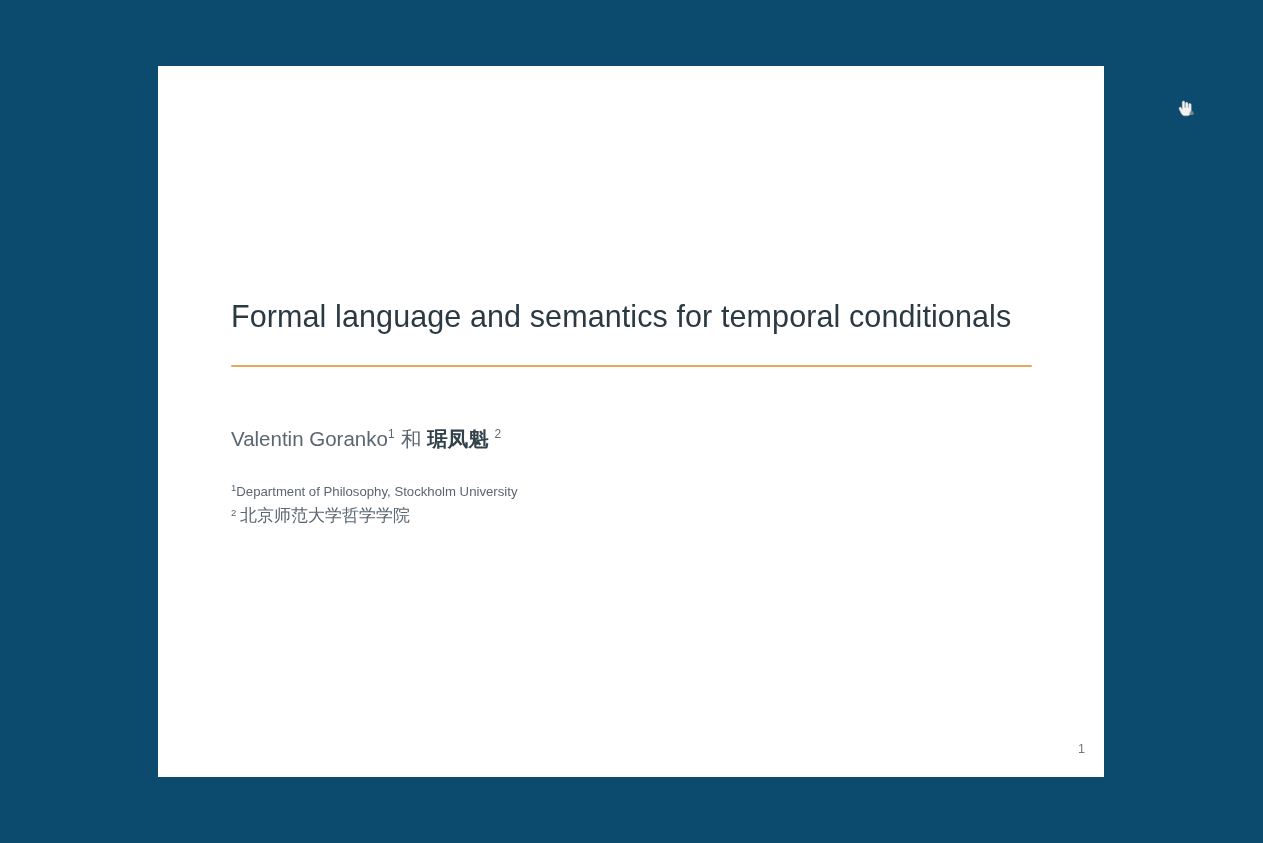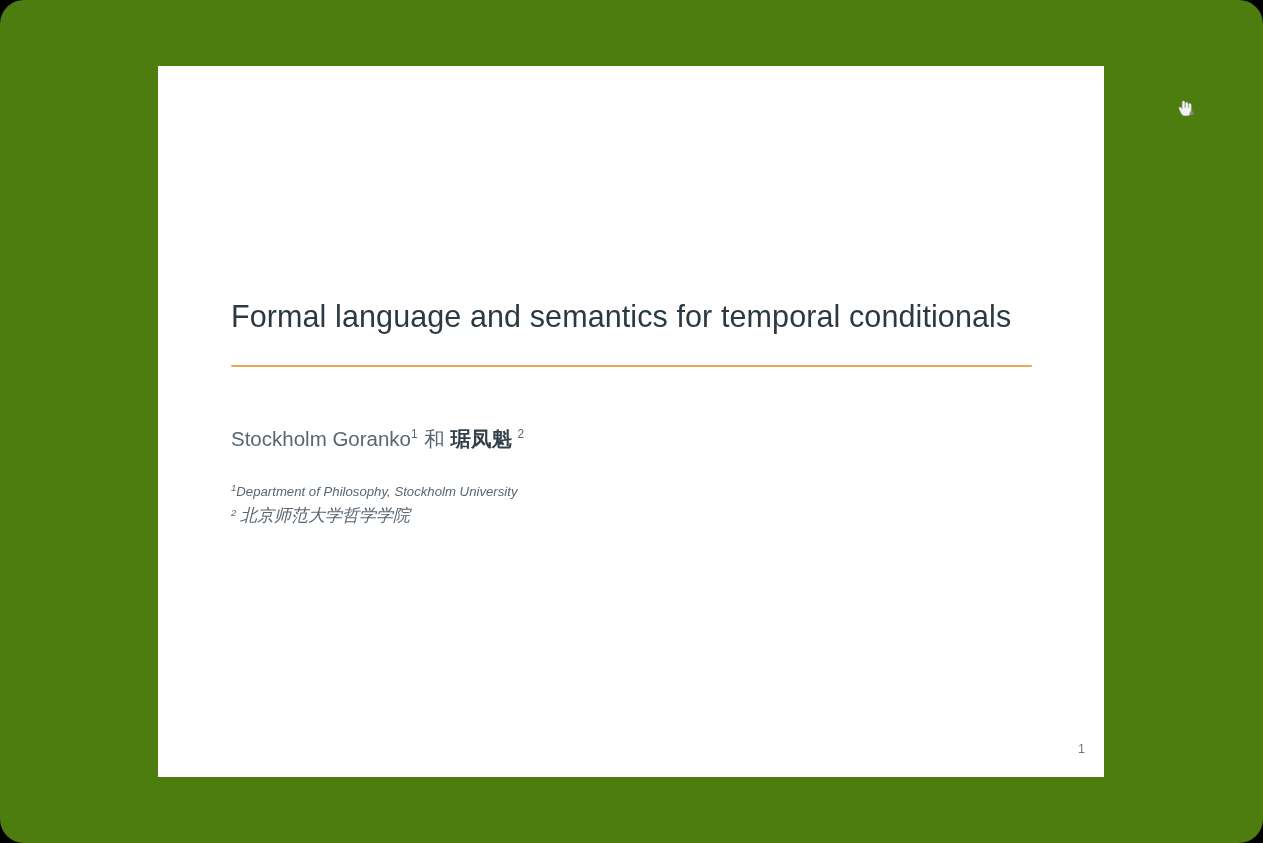--- a/index.html
+++ b/index.html
@@ -14,22 +14,21 @@
   body {
     background: #000000;
     font-family: "Liberation Sans", "DejaVu Sans", sans-serif;
     position: relative;
   }
 
   
   #viewer {
     position: absolute;
     inset: 0;
-    background: #4d7c0f;
-    border-radius: 24px;
+    background: #0c4a6e;
   }
 
   
   #slide {
     position: absolute;
     left: 158px;
     top: 66px;
     width: 946px;
     height: 711px;
     background: #ffffff;
@@ -94,21 +93,20 @@
     vertical-align: super;
     line-height: 0;
   }
 
   
   #affiliations-block {
     position: absolute;
     left: 73px;
     top: 415px;
     width: 802px;
-    font-style: italic;
   }
 
   .affiliation {
     font-size: 13.2px;
     font-weight: 400;
     color: #5a6670;
     line-height: 1.62;
     white-space: nowrap;
   }
 
@@ -145,21 +143,21 @@
 <div id="viewer">
 
   <div id="slide">
 
     <div id="title-block">
       <div id="slide-title">Formal language and semantics for temporal conditionals</div>
       <div id="title-rule"></div>
     </div>
 
     <div id="authors-block">
-      <div id="authors-line"><span>Stockholm Goranko</span><sup class="mark">1</sup><span class="conj"> </span><span class="conj">和</span><span> </span><span class="cjk-name">琚凤魁</span><span> </span><sup class="mark">2</sup></div>
+      <div id="authors-line"><span>Valentin Goranko</span><sup class="mark">1</sup><span class="conj"> </span><span class="conj">和</span><span> </span><span class="cjk-name">琚凤魁</span><span> </span><sup class="mark">2</sup></div>
     </div>
 
     <div id="affiliations-block">
       <div class="affiliation"><sup class="mark">1</sup><span>Department of Philosophy, Stockholm University</span></div>
       <div class="affiliation"><sup class="mark">2</sup><span> </span><span class="cjk">北京师范大学哲学学院</span></div>
     </div>
 
     <div id="page-number">1</div>
 
   </div>

